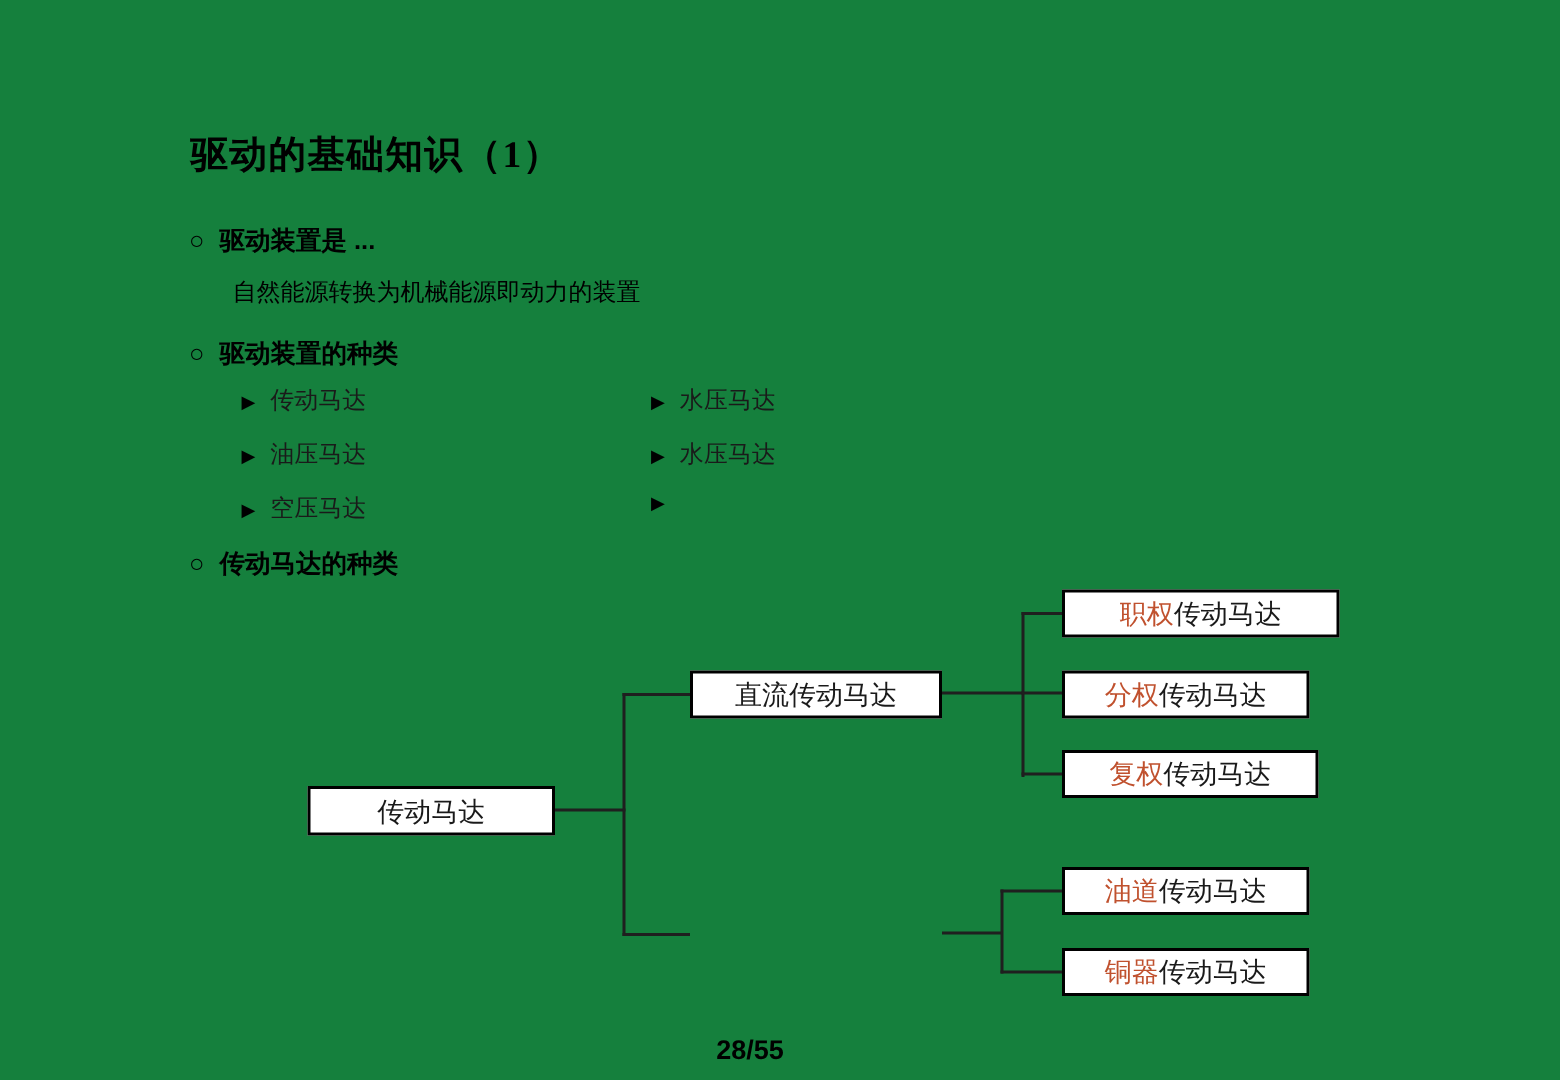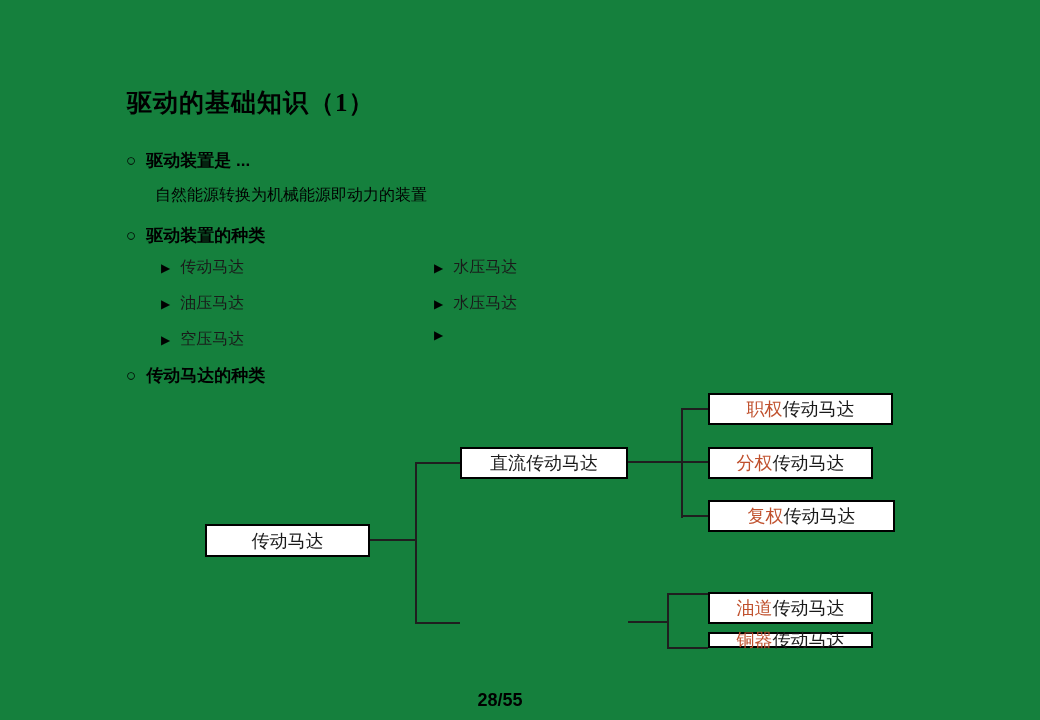--- a/index.html
+++ b/index.html
@@ -119,29 +119,29 @@
   </div>
 
   <div class="node-box" style="left:708px; top:393px; width:185px; height:32px;">
     <span class="prefix">职权</span>
       <span>传动马达</span>
   </div>
   <div class="node-box" style="left:708px; top:447px; width:165px; height:32px;">
     <span class="prefix">分权</span>
       <span>传动马达</span>
   </div>
-  <div class="node-box" style="left:708px; top:500px; width:187px; height:32px;">
+  <div class="node-box" style="left:708px; top:500px; width:171px; height:32px;">
     <span class="prefix">复权</span>
       <span>传动马达</span>
   </div>
 
-  <div class="node-box" style="left:708px; top:592px; width:165px; height:32px;">
+  <div class="node-box" style="left:708px; top:578px; width:165px; height:32px;">
     <span class="prefix">油道</span>
       <span>传动马达</span>
   </div>
-  <div class="node-box" style="left:708px; top:632px; width:165px; height:16px;">
+  <div class="node-box" style="left:708px; top:632px; width:165px; height:32px;">
     <span class="prefix">铜器</span>
       <span>传动马达</span>
   </div>
 
   <div class="page-number">28/55</div>
 
 </div>
 
 </body></html>

